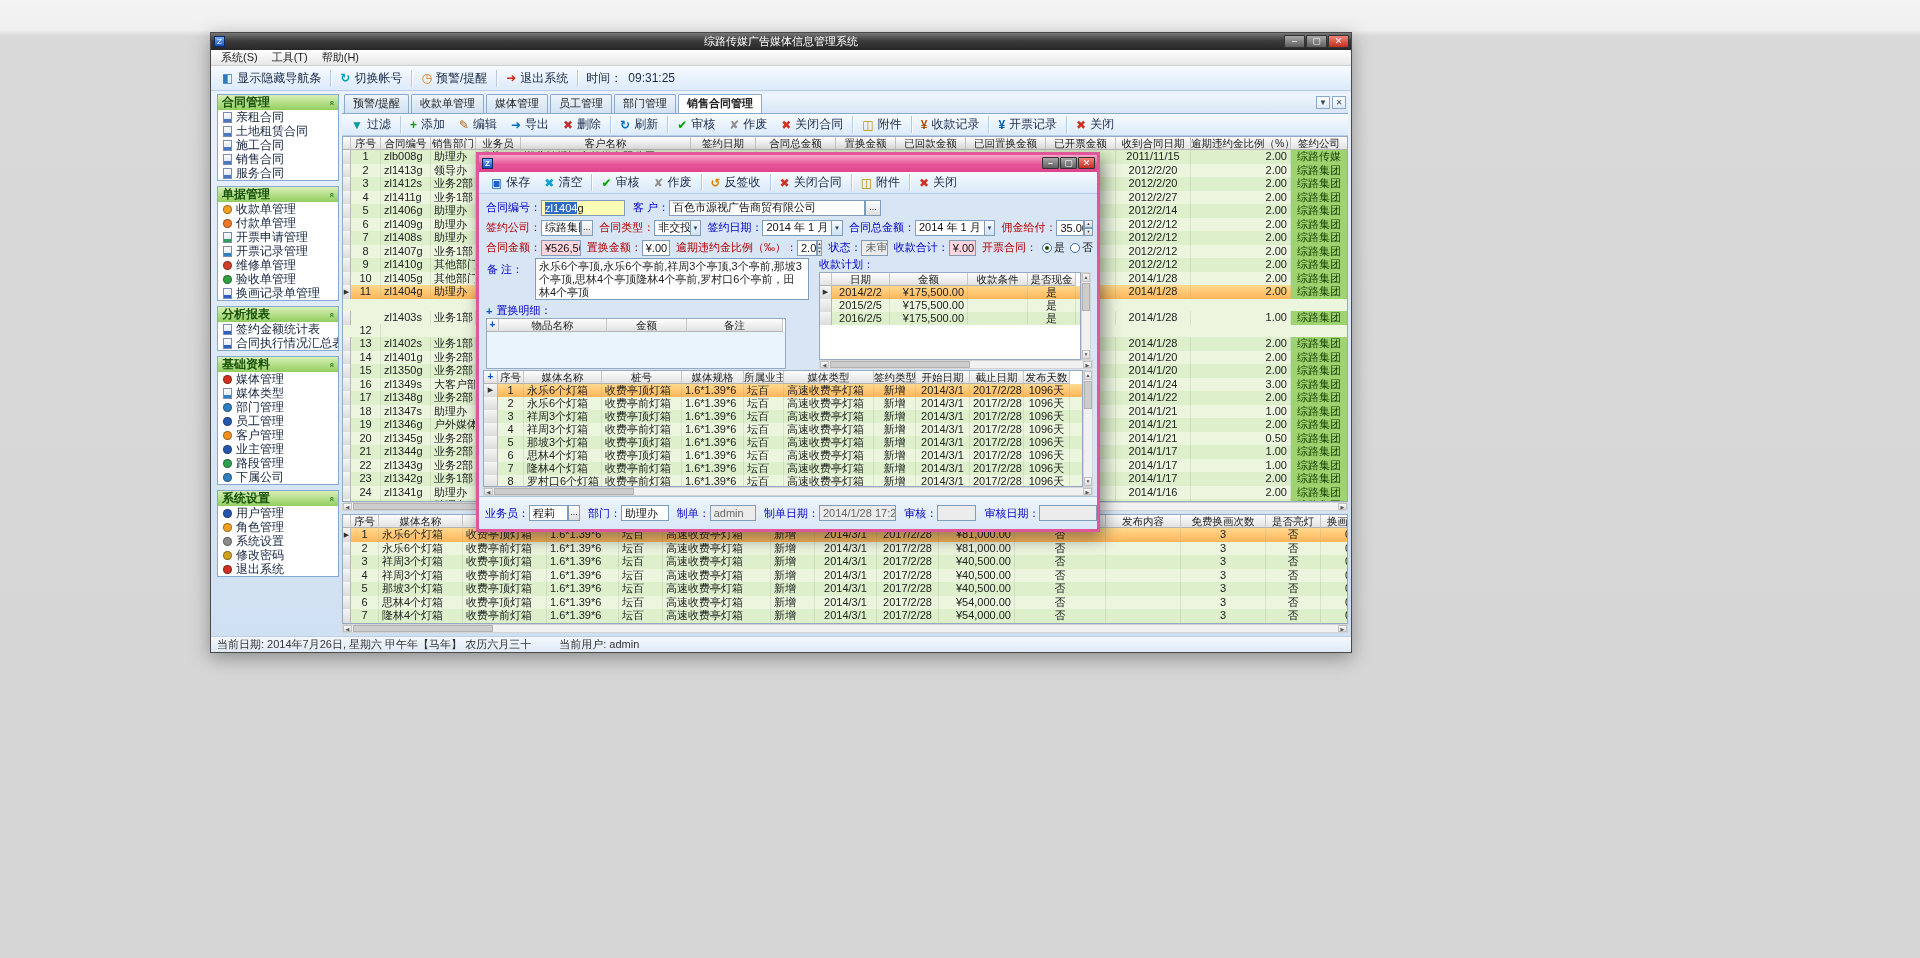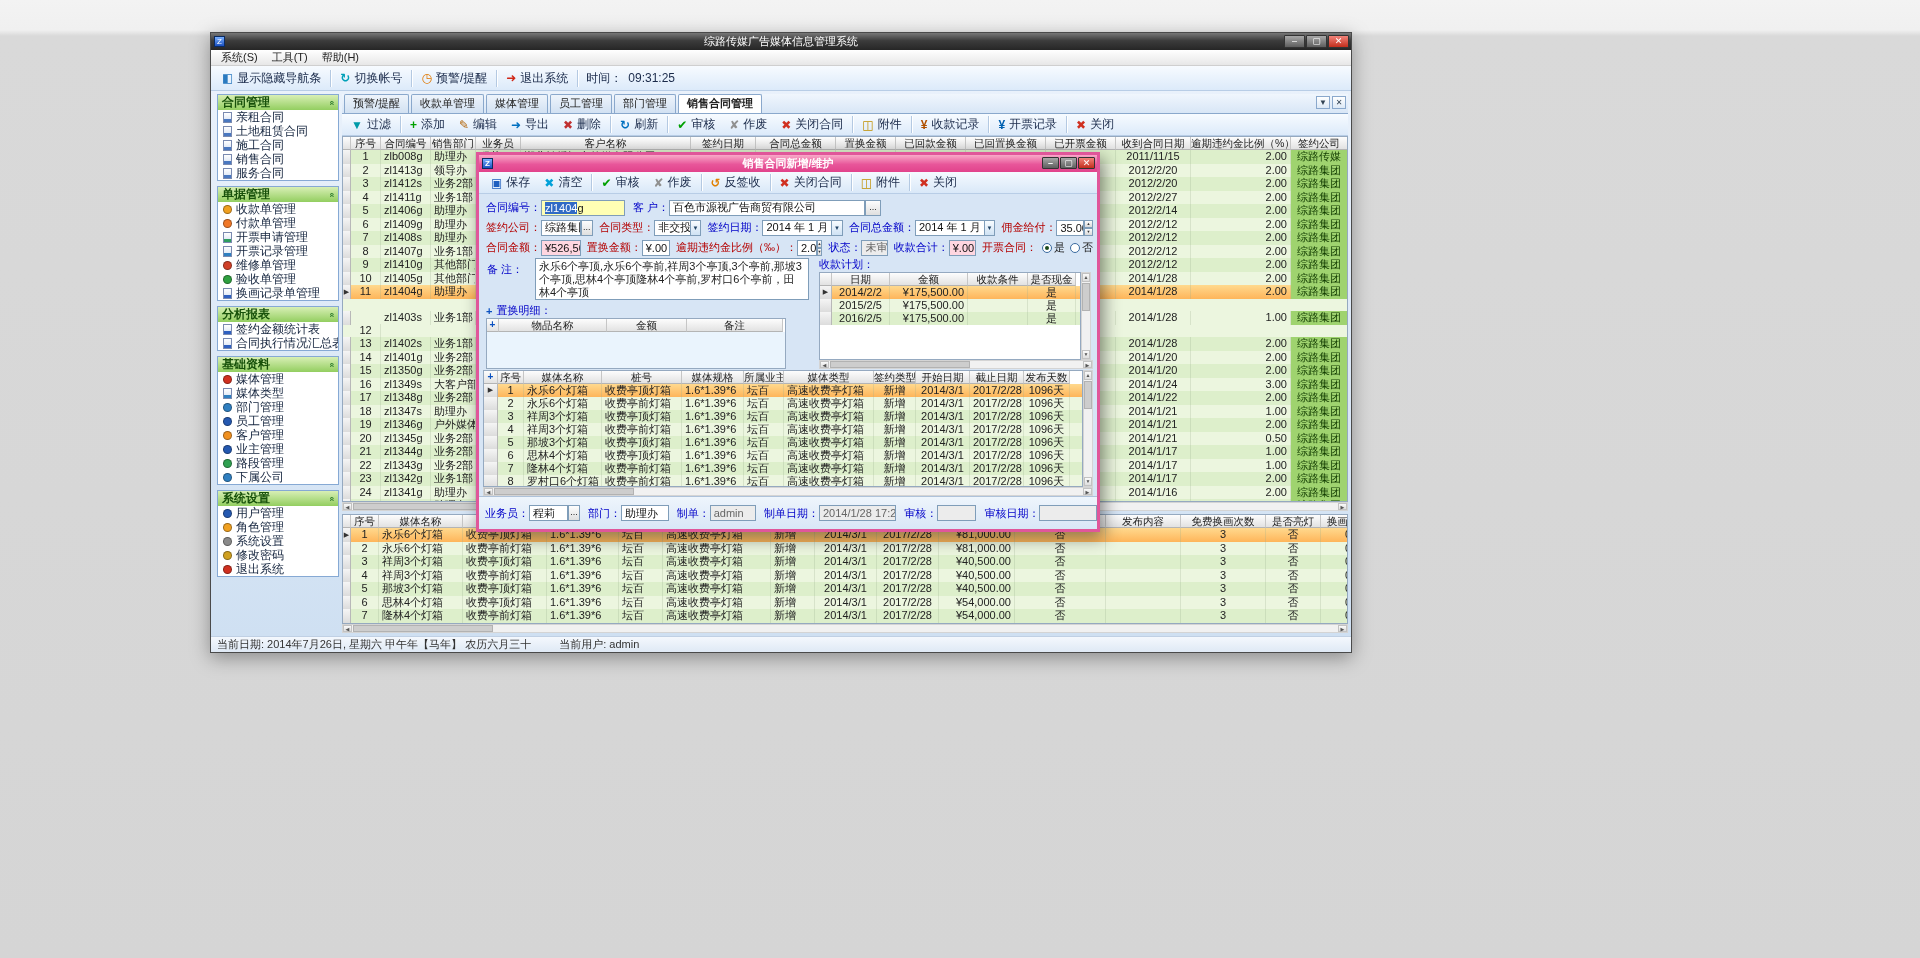--- a/index.html
+++ b/index.html
@@ -1054,21 +1054,20 @@
 
     <div class="statusbar">
       <span>当前日期: 2014年7月26日, 星期六 甲午年【马年】 农历六月三十</span>
       <span>当前用户: admin</span>
     </div>
   </div>
 
   <div class="dialog">
     <div class="dlg-title">
       <span class="app-icon">Z</span>
-      <span class="title">销售合同新增/维护</span>
       <span class="win-btns">
         <span class="win-btn">–</span>
         <span class="win-btn">▢</span>
         <span class="win-btn close">✕</span>
       </span>
     </div>
     <div class="dlg-body">
       <div class="dlg-toolbar" id="dlg-toolbar-buttons">
           <span class="tb-btn">
             <span class="tb-ic" style="color: rgb(32, 96, 192);">▣</span>

